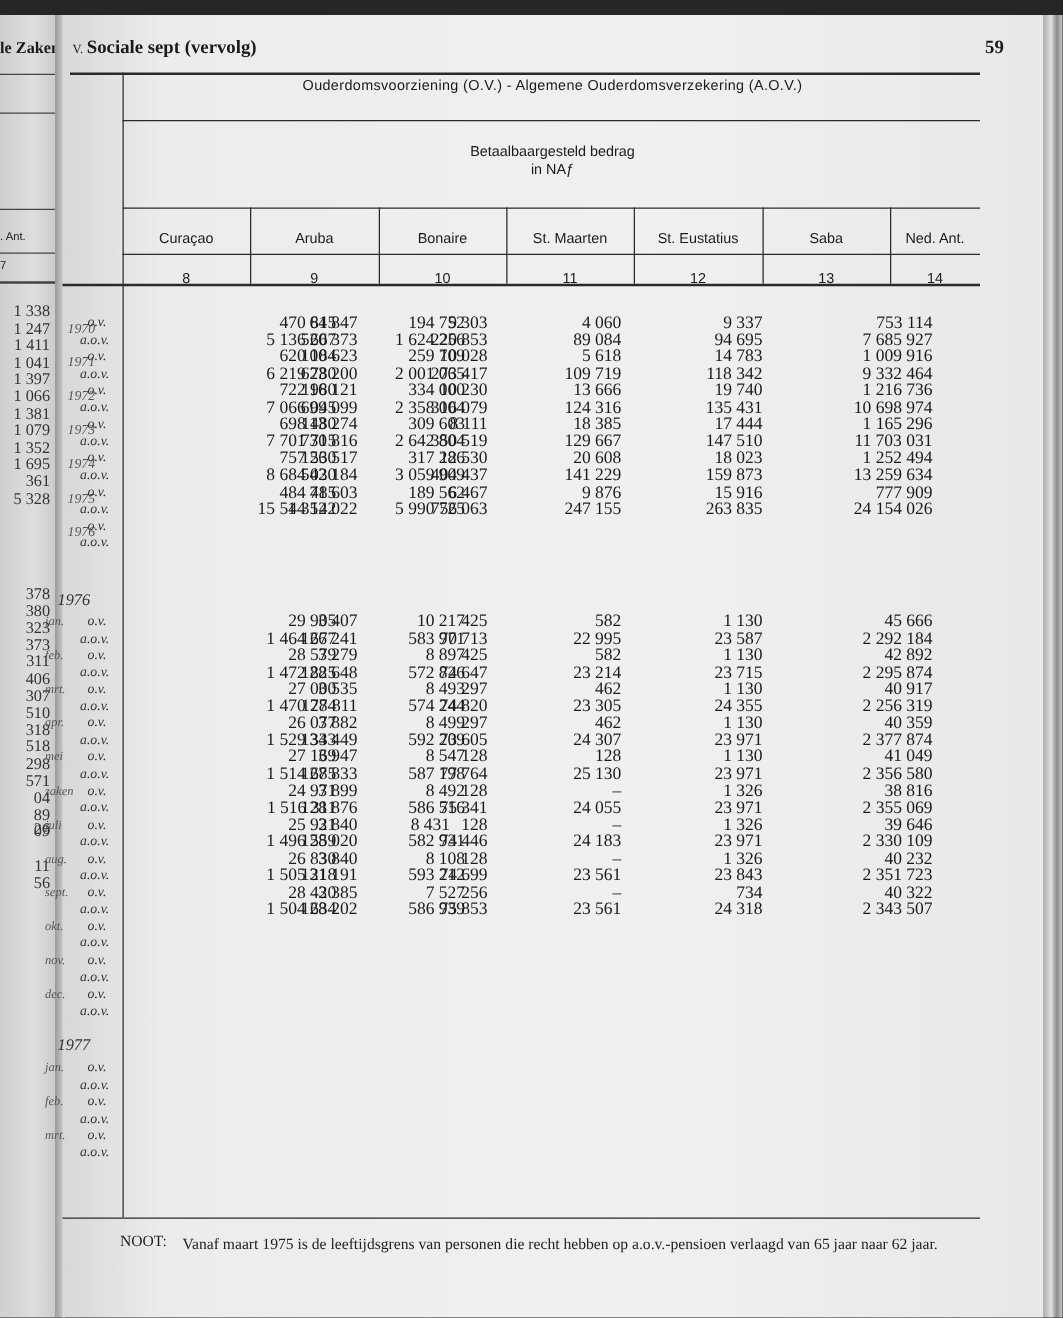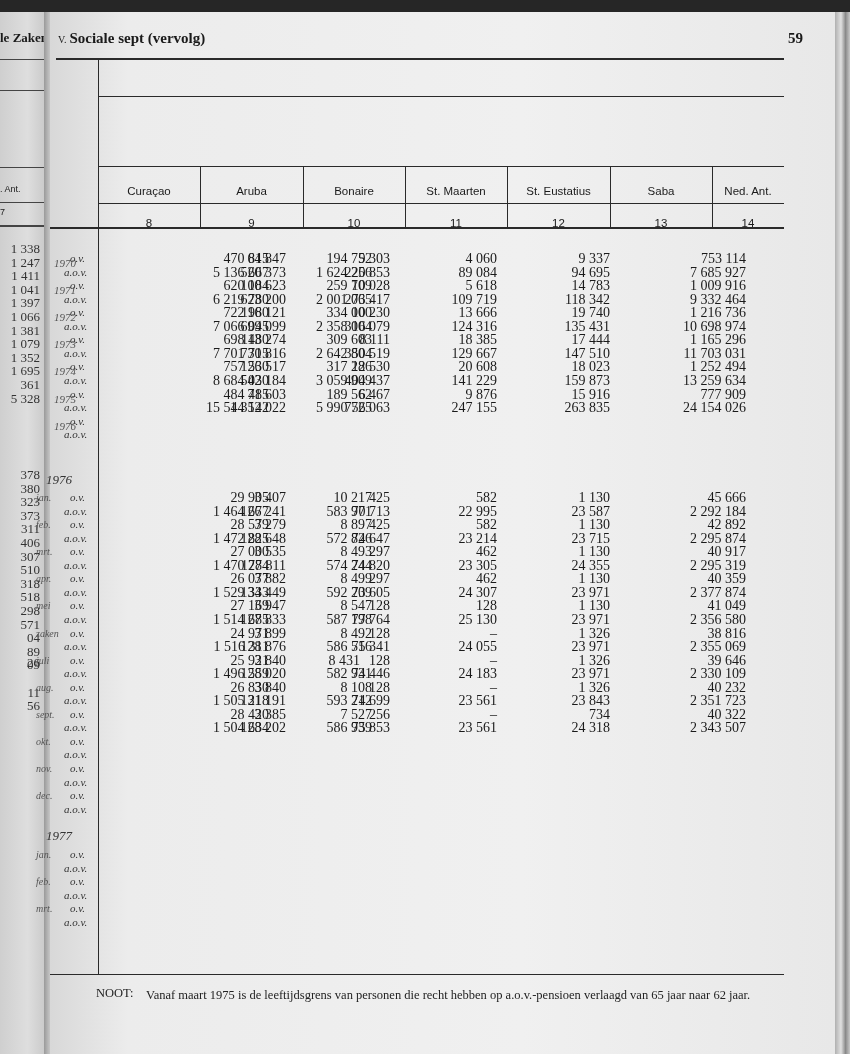--- a/index.html
+++ b/index.html
@@ -110,20 +110,25 @@
   <div class="hrule thin" style="left:0px;top:962px;width:734px"></div>
 
   <div class="vrule" style="left:48px;top:46px;height:916px"></div>
   <div class="vrule" style="left:150px;top:154px;height:61px"></div>
   <div class="vrule" style="left:253px;top:154px;height:61px"></div>
   <div class="vrule" style="left:355px;top:154px;height:61px"></div>
   <div class="vrule" style="left:457px;top:154px;height:61px"></div>
   <div class="vrule" style="left:560px;top:154px;height:61px"></div>
   <div class="vrule" style="left:662px;top:154px;height:61px"></div>
 
+  <div class="table-title sans">Ouderdomsvoorziening (O.V.)  -  Algemene Ouderdomsverzekering (A.O.V.)</div>
+  <div class="unit-label sans">
+    <div>Betaalbaargesteld bedrag</div>
+    <div>in NAƒ</div>
+  </div>
 
   <div id="col-headers">
       <div class="col-hdr sans" style="left:48px;width:102px">Curaçao</div>
       <div class="col-num sans" style="left:48px;width:102px">8</div>
       <div class="col-hdr sans" style="left:150px;width:103px">Aruba</div>
       <div class="col-num sans" style="left:150px;width:103px">9</div>
       <div class="col-hdr sans" style="left:253px;width:102px">Bonaire</div>
       <div class="col-num sans" style="left:253px;width:102px">10</div>
       <div class="col-hdr sans" style="left:355px;width:102px">St. Maarten</div>
       <div class="col-num sans" style="left:355px;width:102px">11</div>
@@ -323,21 +328,21 @@
       <div class="cell" style="top:533.2px;left:220px;width:120px">297</div>
       <div class="cell" style="top:533.2px;left:327px;width:120px">462</div>
       <div class="cell" style="top:533.2px;left:440px;width:120px">1 130</div>
       <div class="cell" style="top:533.2px;left:576px;width:120px">40 917</div>
       <div class="cell" style="top:546.75px;left:99px;width:120px">1 470 784</div>
       <div class="cell" style="top:546.75px;left:202px;width:120px">574 244</div>
       <div class="cell" style="top:546.75px;left:116px;width:120px">127 811</div>
       <div class="cell" style="top:546.75px;left:220px;width:120px">74 820</div>
       <div class="cell" style="top:546.75px;left:327px;width:120px">23 305</div>
       <div class="cell" style="top:546.75px;left:440px;width:120px">24 355</div>
-      <div class="cell" style="top:546.75px;left:576px;width:120px">2 295 319</div>
+      <div class="cell" style="top:546.75px;left:576px;width:120px">2 256 319</div>
       <div class="cell" style="top:560.3px;left:99px;width:120px">26 077</div>
       <div class="cell" style="top:560.3px;left:202px;width:120px">8 499</div>
       <div class="cell" style="top:560.3px;left:116px;width:120px">3 882</div>
       <div class="cell" style="top:560.3px;left:220px;width:120px">297</div>
       <div class="cell" style="top:560.3px;left:327px;width:120px">462</div>
       <div class="cell" style="top:560.3px;left:440px;width:120px">1 130</div>
       <div class="cell" style="top:560.3px;left:576px;width:120px">40 359</div>
       <div class="cell" style="top:573.85px;left:99px;width:120px">1 529 333</div>
       <div class="cell" style="top:573.85px;left:202px;width:120px">592 209</div>
       <div class="cell" style="top:573.85px;left:116px;width:120px">134 449</div>

